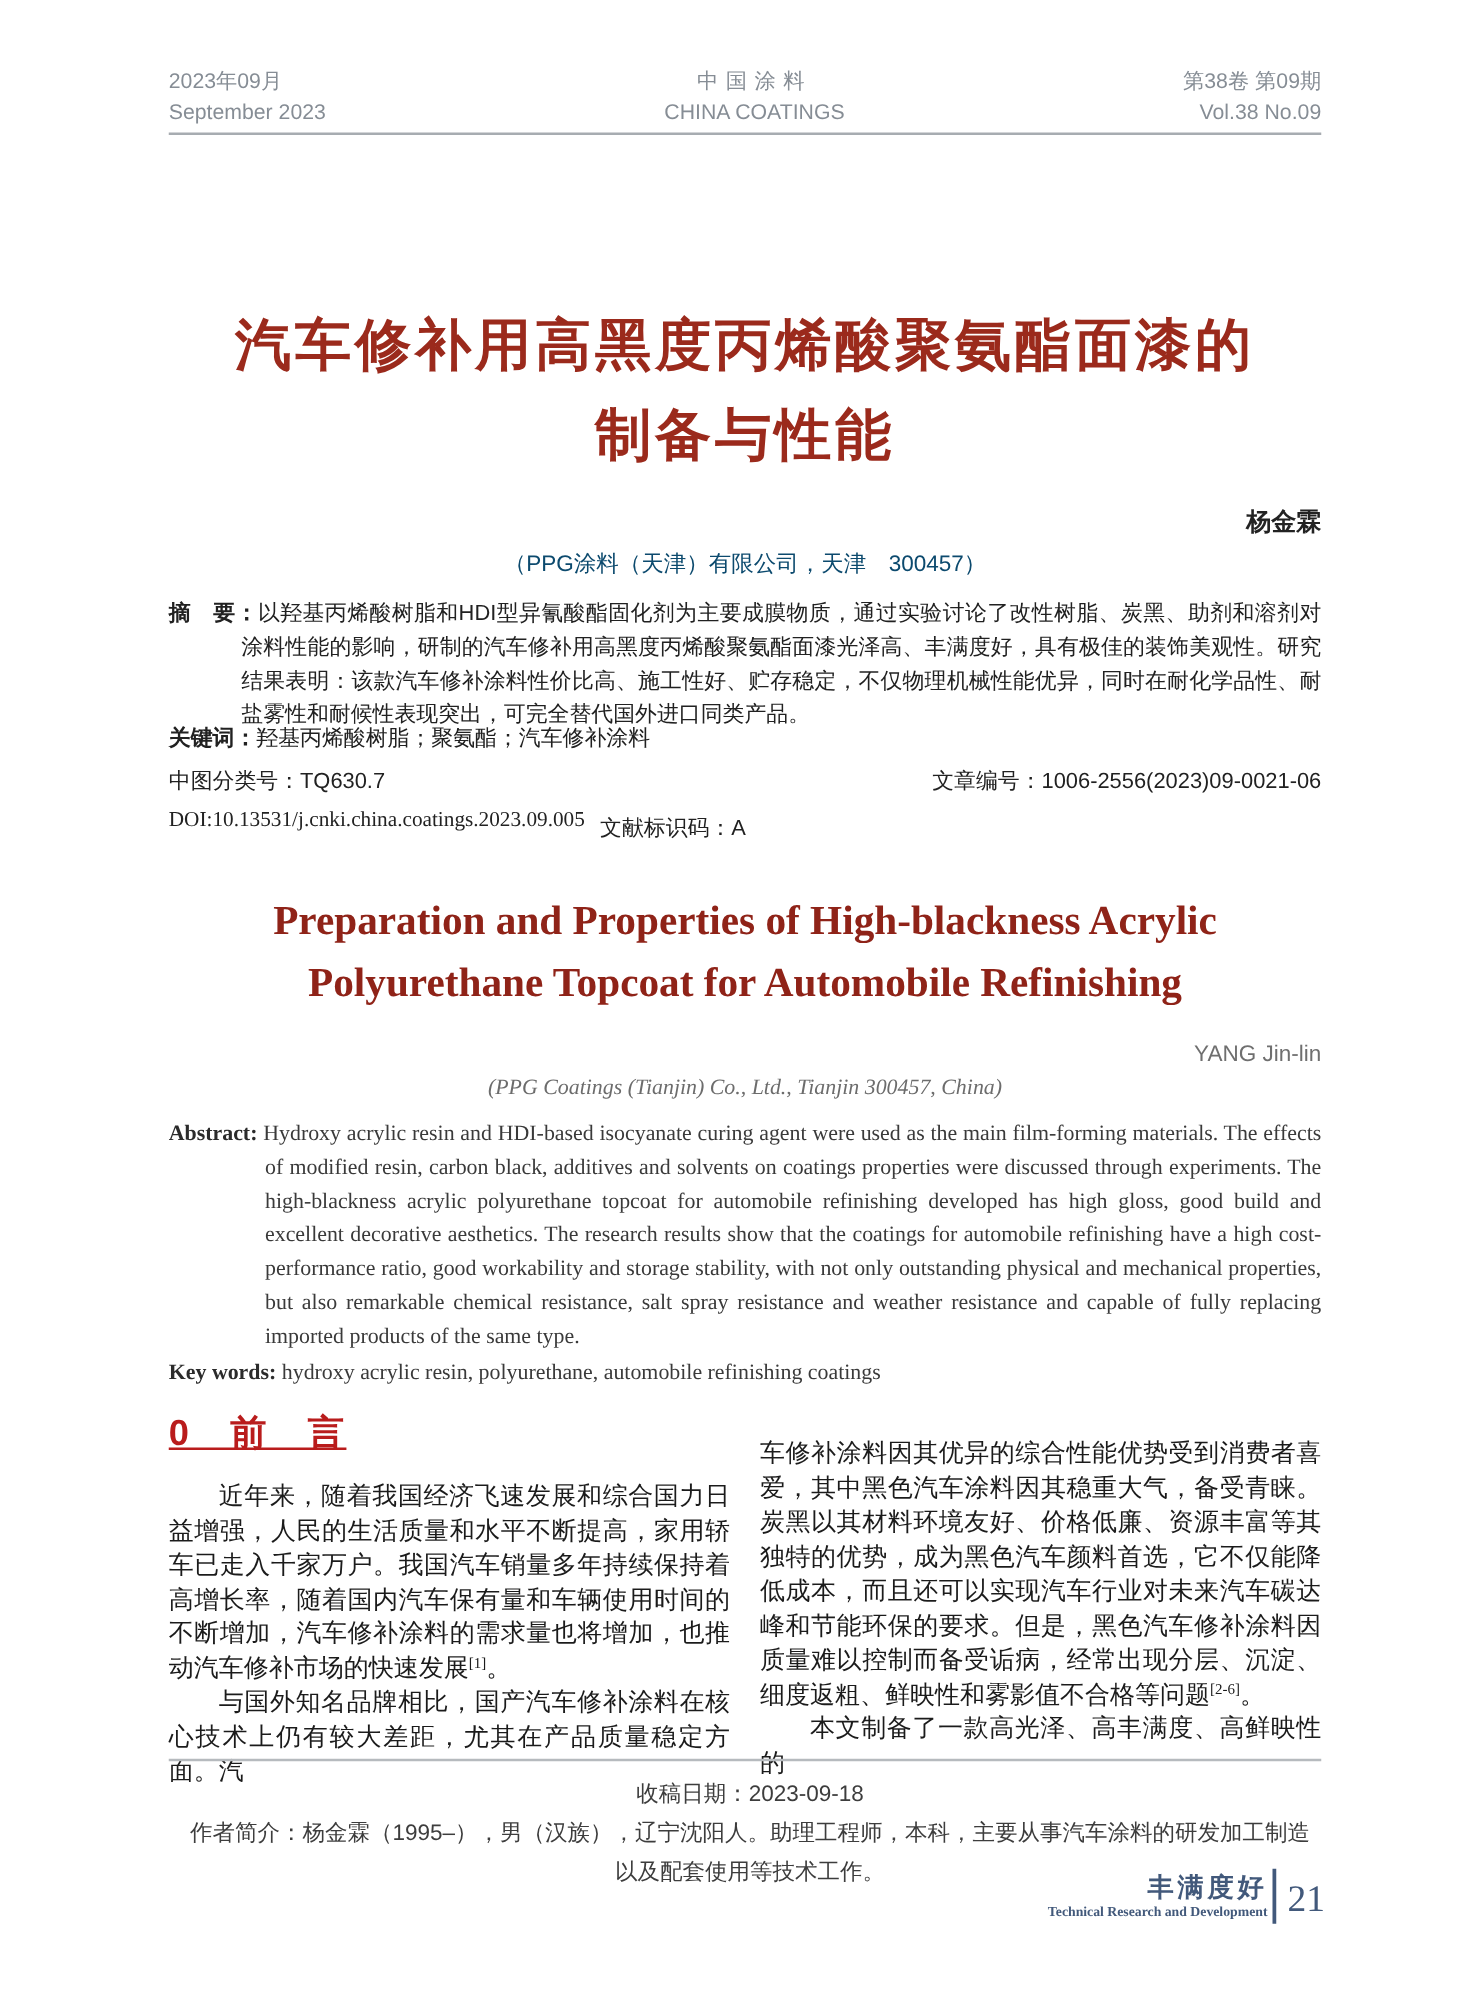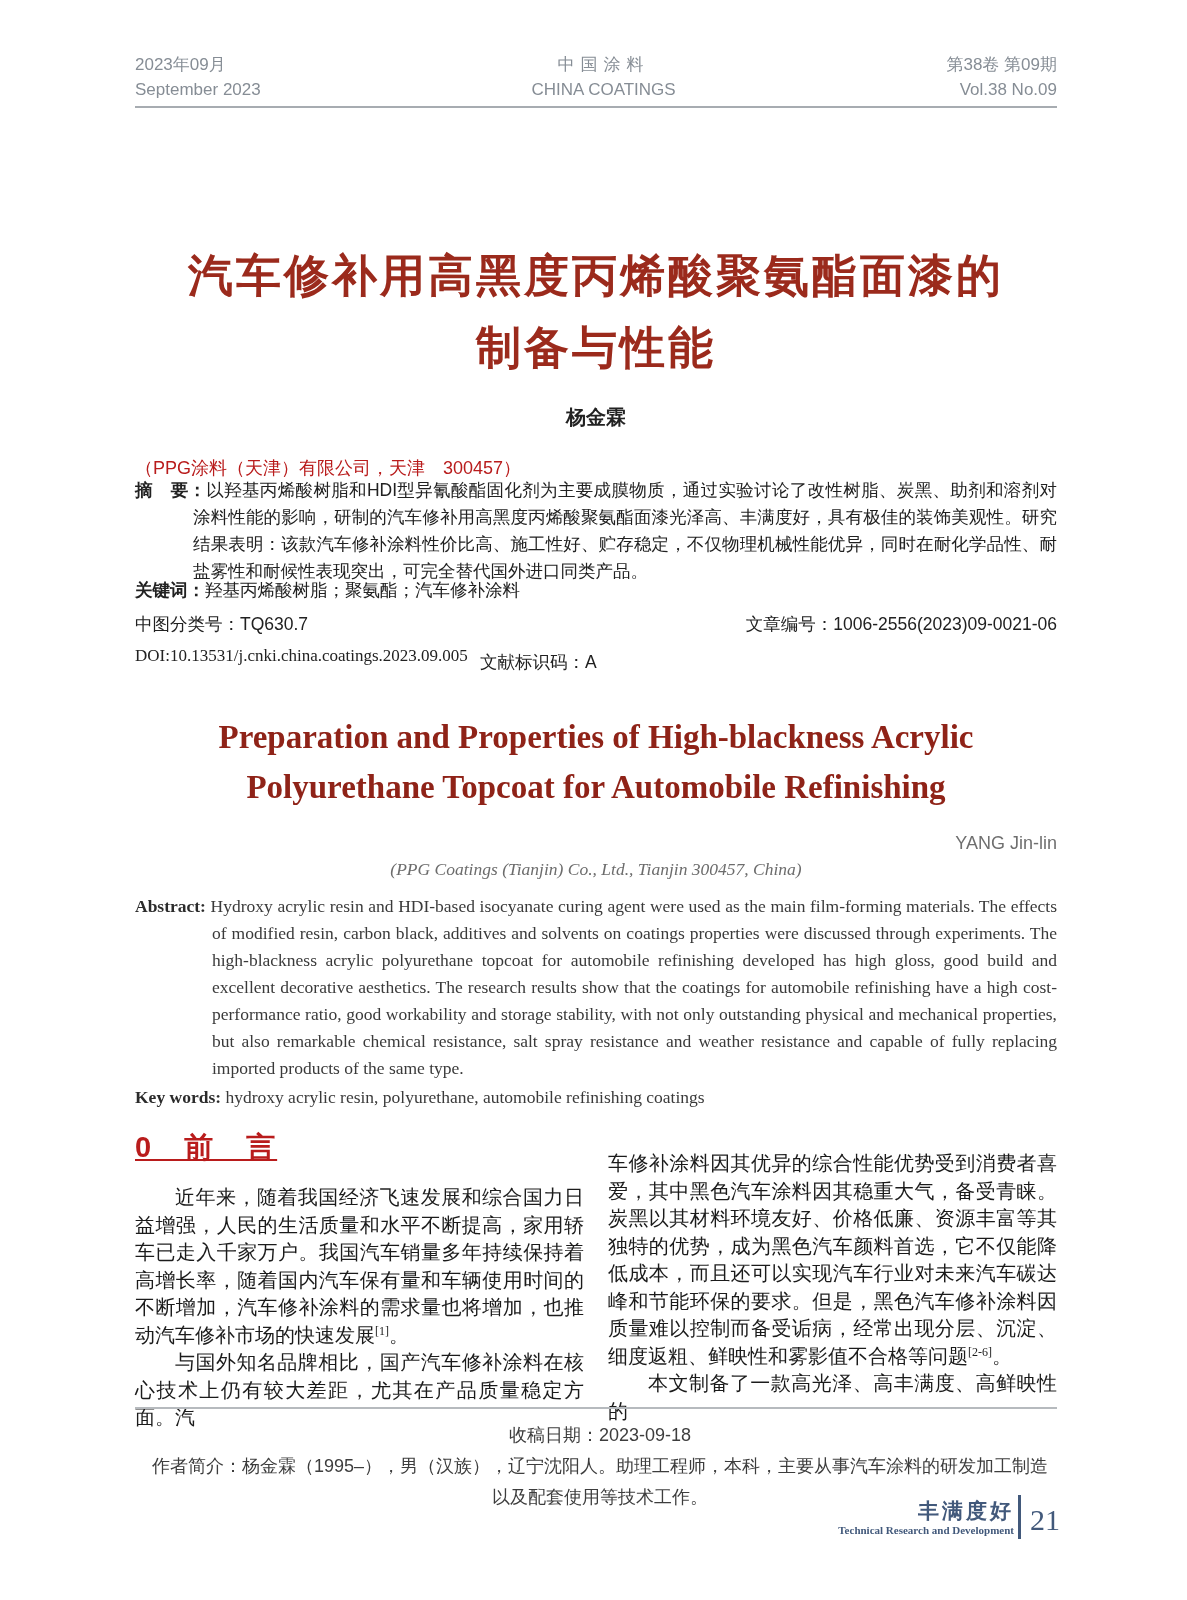--- a/index.html
+++ b/index.html
@@ -16,22 +16,22 @@
          color:#868d95; font-size:17px; line-height:25px; }
   .hdr-col { white-space:nowrap; }
   .hdr-center { text-align:center; }
   .hdr-right { text-align:right; }
   .hdr-cn { letter-spacing:6px; }
   .hdr-rule { top:106px; border-top:2px solid #a7acb1; height:0; }
 
   
   .title-cn { top:240px; text-align:center; color:#9b2a1c; font-weight:bold;
               font-size:45px; line-height:72px; letter-spacing:3px; }
-  .author-cn { top:404px; text-align:center; font-size:20px; font-weight:600; color:#222; }
-  .affil-cn { top:456px; text-align:left; font-size:18px; color:#b91c1c; }
+  .author-cn { top:404px; text-align:right; font-size:20px; font-weight:600; color:#222; }
+  .affil-cn { top:439px; text-align:center; font-size:18px; color:#0c4a6e; }
 
   
   .abs-cn { top:477px; font-size:17.5px; line-height:27px; text-align:justify;
             color:#212121; padding-left:58px; text-indent:-58px; }
   .abs-cn .lab { font-weight:bold; }
   .kw-cn { top:578px; font-size:17.5px; color:#212121; }
   .kw-cn .lab { font-weight:bold; }
   .meta-row { top:612px; font-size:17.5px; color:#212121; height:24px; }
   .meta-mid { position:absolute; left:345px; top:0;margin-top:38px; }
   .meta-right { position:absolute; right:0; top:0; }

